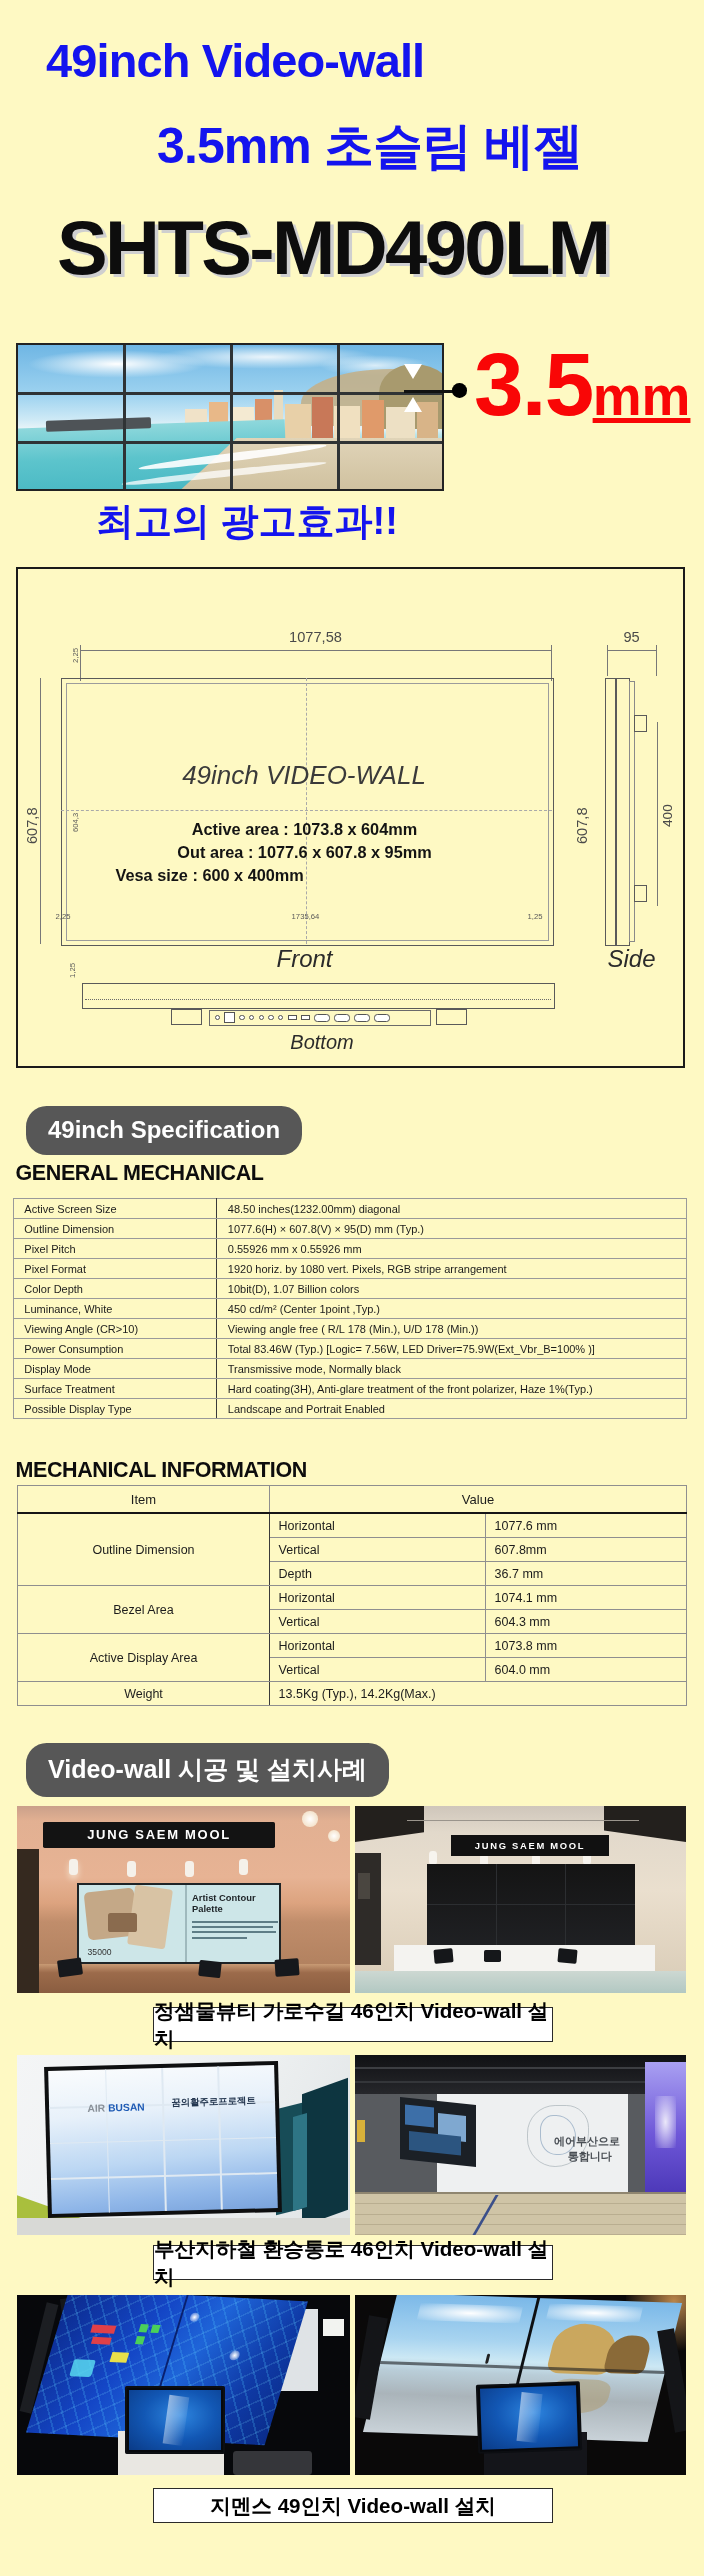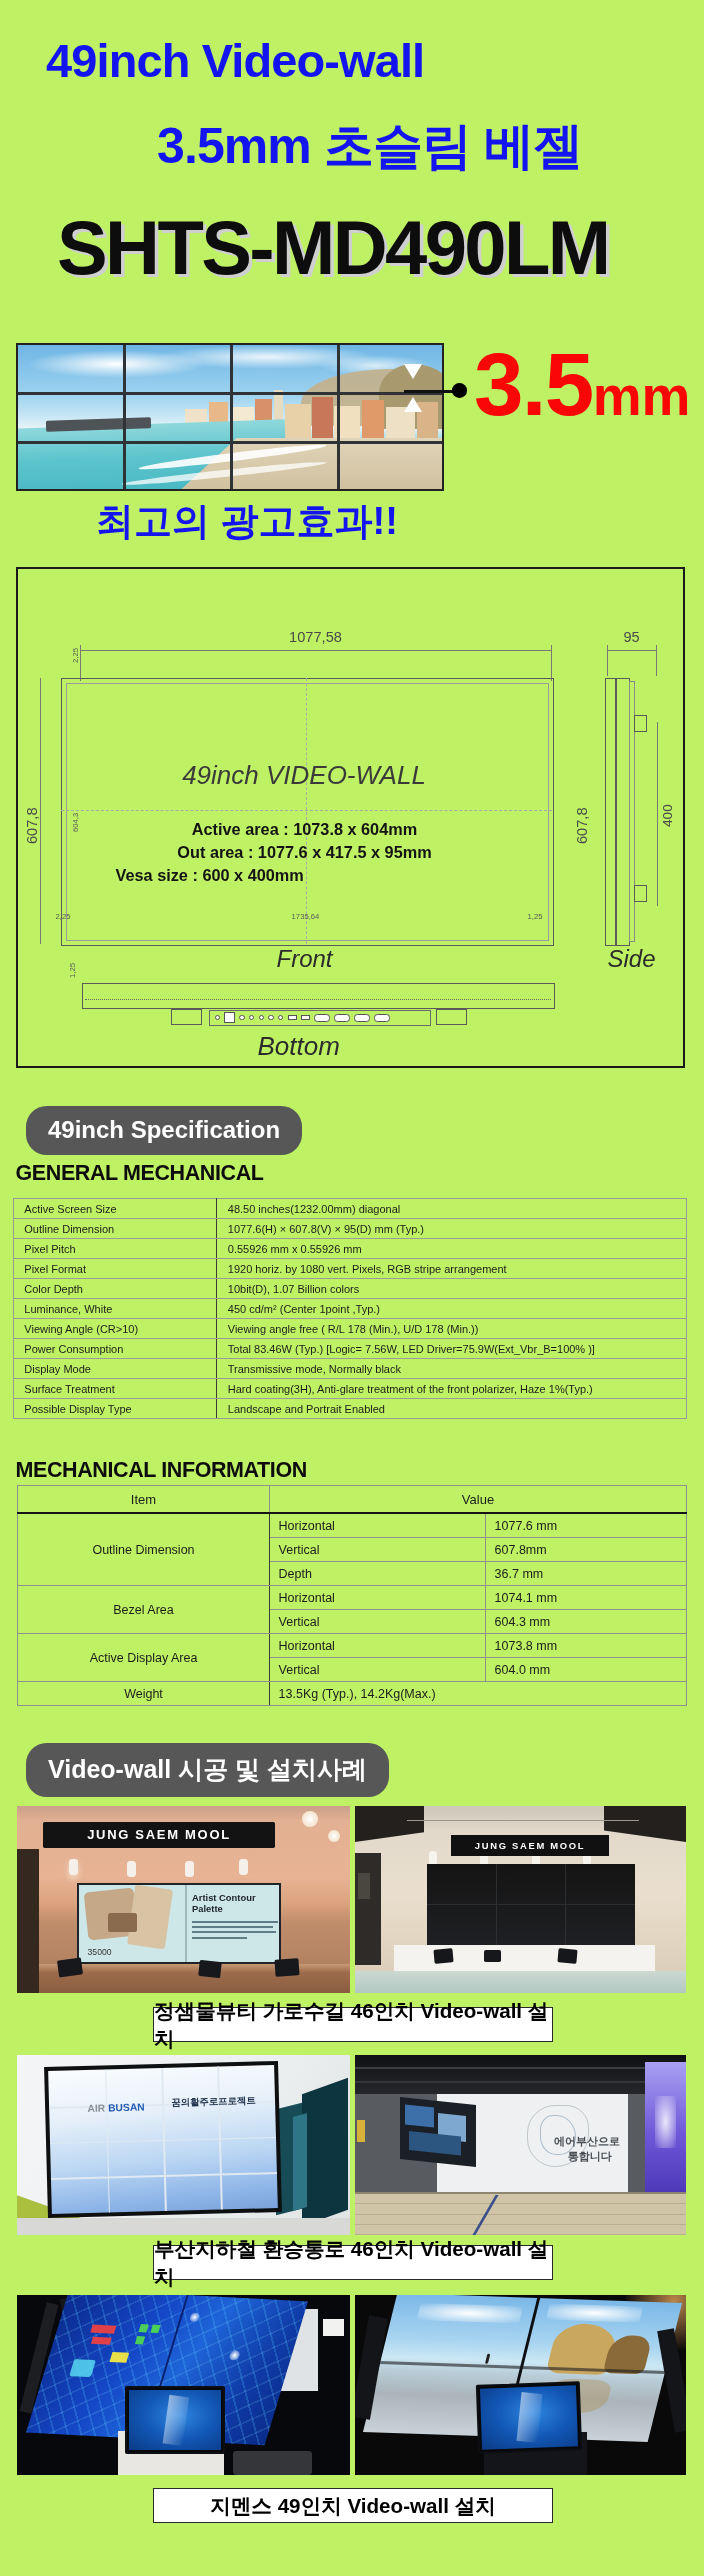--- a/index.html
+++ b/index.html
@@ -1,16 +1,16 @@
 <!DOCTYPE html>
 <html style="font-size:13.7px"><head>
 <meta charset="utf-8">
 <style>
   html,body{margin:0;padding:0;background:#fff;}
-  #page{position:relative;width:704px;height:2576px;background:#bef264;overflow:hidden;
+  #page{position:relative;width:704px;height:2576px;background:#fef9c3;overflow:hidden;
         font-family:"Liberation Sans","DejaVu Sans",sans-serif;color:#111;}
   .a{position:absolute;}
   .b{font-weight:bold;}
   .blue{color:#1414ee;}
   .vtext{transform:rotate(-90deg);transform-origin:left top;white-space:nowrap;display:inline-block;}
   .badge{position:absolute;background:#575757;color:#fff;font-weight:bold;border-radius:20.6px;
          padding:10.3px 22px;letter-spacing:0;}
   .dimtxt{color:#4a4a4a;}
   .tinydim{font-size:7.7px;color:#5a5a5a;}
   .dline{background:#787878;}
@@ -80,39 +80,39 @@
     <div class="hero-gl" style="left:319px;top:0;width:2.6px;height:148px;"></div>
     <div class="hero-gl" style="left:0;top:47px;width:428px;height:2.6px;"></div>
     <div class="hero-gl" style="left:0;top:96px;width:428px;height:2.6px;"></div>
 
     <div class="a" style="left:386px;top:19px;width:0;height:0;border-left:9.4px solid transparent;border-right:9.4px solid transparent;border-top:15.5px solid #fff;"></div>
     <div class="a" style="left:386px;top:52px;width:0;height:0;border-left:9.4px solid transparent;border-right:9.4px solid transparent;border-bottom:15.5px solid #fff;"></div>
   </div>
   <div class="a" style="left:404px;top:390px;width:53px;height:2.6px;background:#111;"></div>
   <div class="a" style="left:452px;top:383px;width:14.6px;height:14.6px;background:#000;border-radius:50%;"></div>
   <div class="a" style="left:474px;top:333px;color:#f90606;font-weight:bold;white-space:nowrap;">
-    <span style="font-size:89px;letter-spacing:-1.7px;">3.5</span><span style="font-size:55px;">mm</span>
+    <span style="font-size:89px;letter-spacing:-1.7px;">3.5</span><span style="font-size:55px;text-decoration:underline;">mm</span>
   </div>
   <div class="a b blue" style="left:96px;top:496px;font-size:38px;">최고의 광고효과!!</div>
 
   <div class="a" style="left:15.5px;top:567px;width:669px;height:501px;border:2.6px solid #1a1a1a;box-sizing:border-box;">
 
     <div class="a dimtxt b" style="left:62px;top:60px;width:472px;text-align:center;font-size:14.6px;font-weight:normal;">1077,58</div>
     <div class="a dline" style="left:62px;top:81px;width:472px;height:0.9px;"></div>
     <div class="a dline" style="left:62px;top:76px;width:0.9px;height:36px;"></div>
     <div class="a dline" style="left:533px;top:76px;width:0.9px;height:36px;"></div>
 
     <div class="a drect" style="left:43px;top:109px;width:491px;height:266px;border-width:0.9px;"></div>
     <div class="a" style="left:48px;top:114px;width:481px;height:256px;border:0.9px solid #9c9c9c;"></div>
     <div class="a dash-h" style="left:43px;top:241px;width:491px;height:0;"></div>
     <div class="a dash-v" style="left:288px;top:109px;width:0;height:266px;"></div>
 
     <div class="a ital" style="left:115px;top:191px;width:343px;text-align:center;font-size:26px;color:#3a3a3a;">49inch VIDEO-WALL</div>
     <div class="a b" style="left:98px;top:251px;width:378px;text-align:center;font-size:16.3px;font-weight:600;color:#141414;">Active area : 1073.8 x 604mm</div>
-    <div class="a b" style="left:98px;top:274px;width:378px;text-align:center;font-size:16.3px;font-weight:600;color:#141414;">Out area : 1077.6 x 417.5 x 95mm</div>
+    <div class="a b" style="left:98px;top:274px;width:378px;text-align:center;font-size:16.3px;font-weight:600;color:#141414;">Out area : 1077.6 x 607.8 x 95mm</div>
     <div class="a b" style="left:98px;top:297px;width:378px;text-align:left;font-size:16.3px;font-weight:600;color:#141414;">Vesa size : 600 x 400mm</div>
 
     <div class="a dline" style="left:22px;top:109px;width:0.9px;height:266px;"></div>
     <div class="a" style="left:6.9px;top:275px;"><span class="vtext dimtxt" style="font-size:14.6px;">607,8</span></div>
     <div class="a" style="left:53px;top:258px;"><span class="vtext tinydim">604,3</span></div>
     <div class="a" style="left:53px;top:89px;"><span class="vtext tinydim">2,25</span></div>
     <div class="a tinydim" style="left:38px;top:343px;">2,25</div>
     <div class="a tinydim" style="left:232px;top:343px;width:112px;text-align:center;">1735,64</div>
     <div class="a tinydim" style="left:510px;top:343px;">1,25</div>
     <div class="a" style="left:50px;top:404px;"><span class="vtext tinydim">1,25</span></div>
@@ -144,21 +144,21 @@
       <span class="cg" style="width:3.4px;height:3.4px;border-radius:50%;"></span>
       <span class="cg" style="width:3.4px;height:3.4px;border-radius:50%;"></span>
       <span class="cg" style="width:3.4px;height:3.4px;border-radius:50%;"></span>
       <span class="cg" style="width:6.9px;height:3.4px;"></span>
       <span class="cg" style="width:6.9px;height:3.4px;"></span>
       <span class="cg" style="width:13.7px;height:6px;border-radius:3.4px;"></span>
       <span class="cg" style="width:13.7px;height:6px;border-radius:3.4px;"></span>
       <span class="cg" style="width:13.7px;height:6px;border-radius:3.4px;"></span>
       <span class="cg" style="width:13.7px;height:6px;border-radius:3.4px;"></span>
     </div>
-    <div class="a ital" style="left:240px;top:462px;width:129px;text-align:left;font-size:26px;">Bottom</div>
+    <div class="a ital" style="left:240px;top:462px;width:129px;text-align:center;font-size:20px;">Bottom</div>
   </div>
 
   <div class="badge" style="left:26px;top:1106px;font-size:24px;">49inch Specification</div>
   <div class="a b" style="left:15.5px;top:1161px;font-size:21.5px;font-weight:800;letter-spacing:-0.4px;color:#0d0d0d;">GENERAL MECHANICAL</div>
 
   <table class="gtable">
     <tbody>
       <tr>
           <td class="gl">Active Screen Size</td>
           <td>48.50 inches(1232.00mm) diagonal</td>

